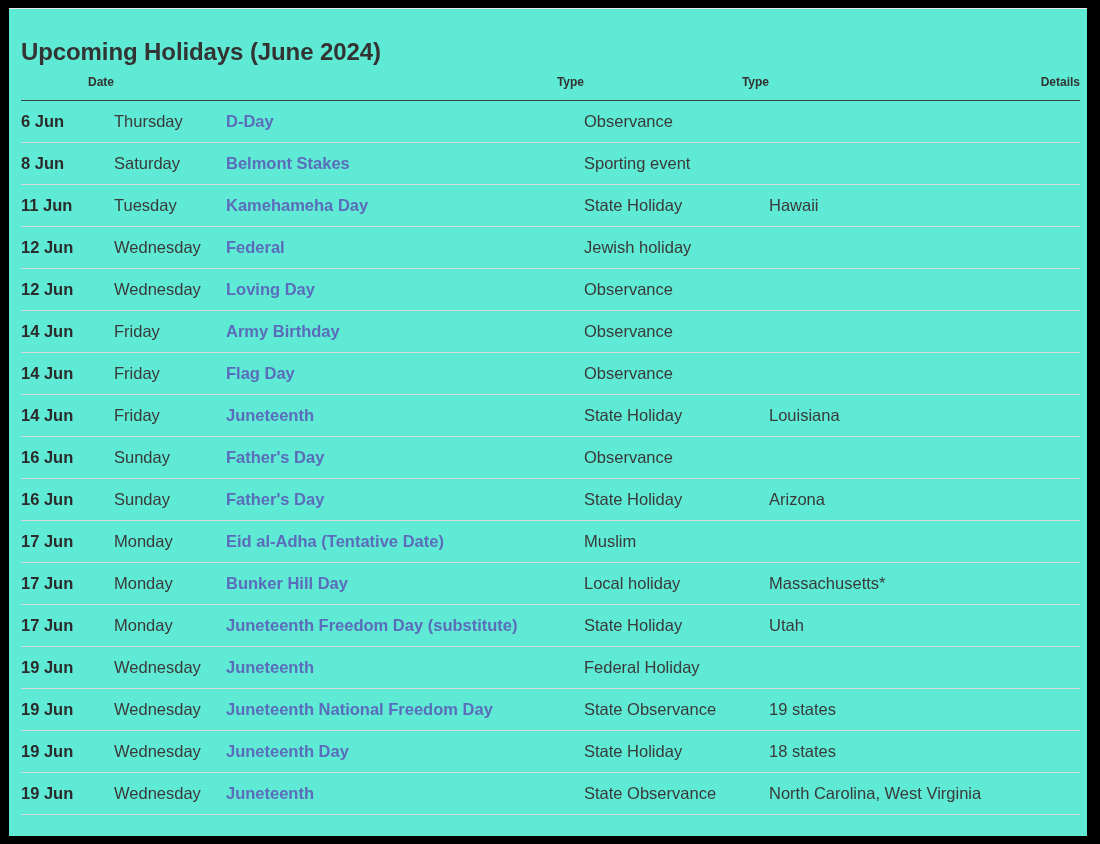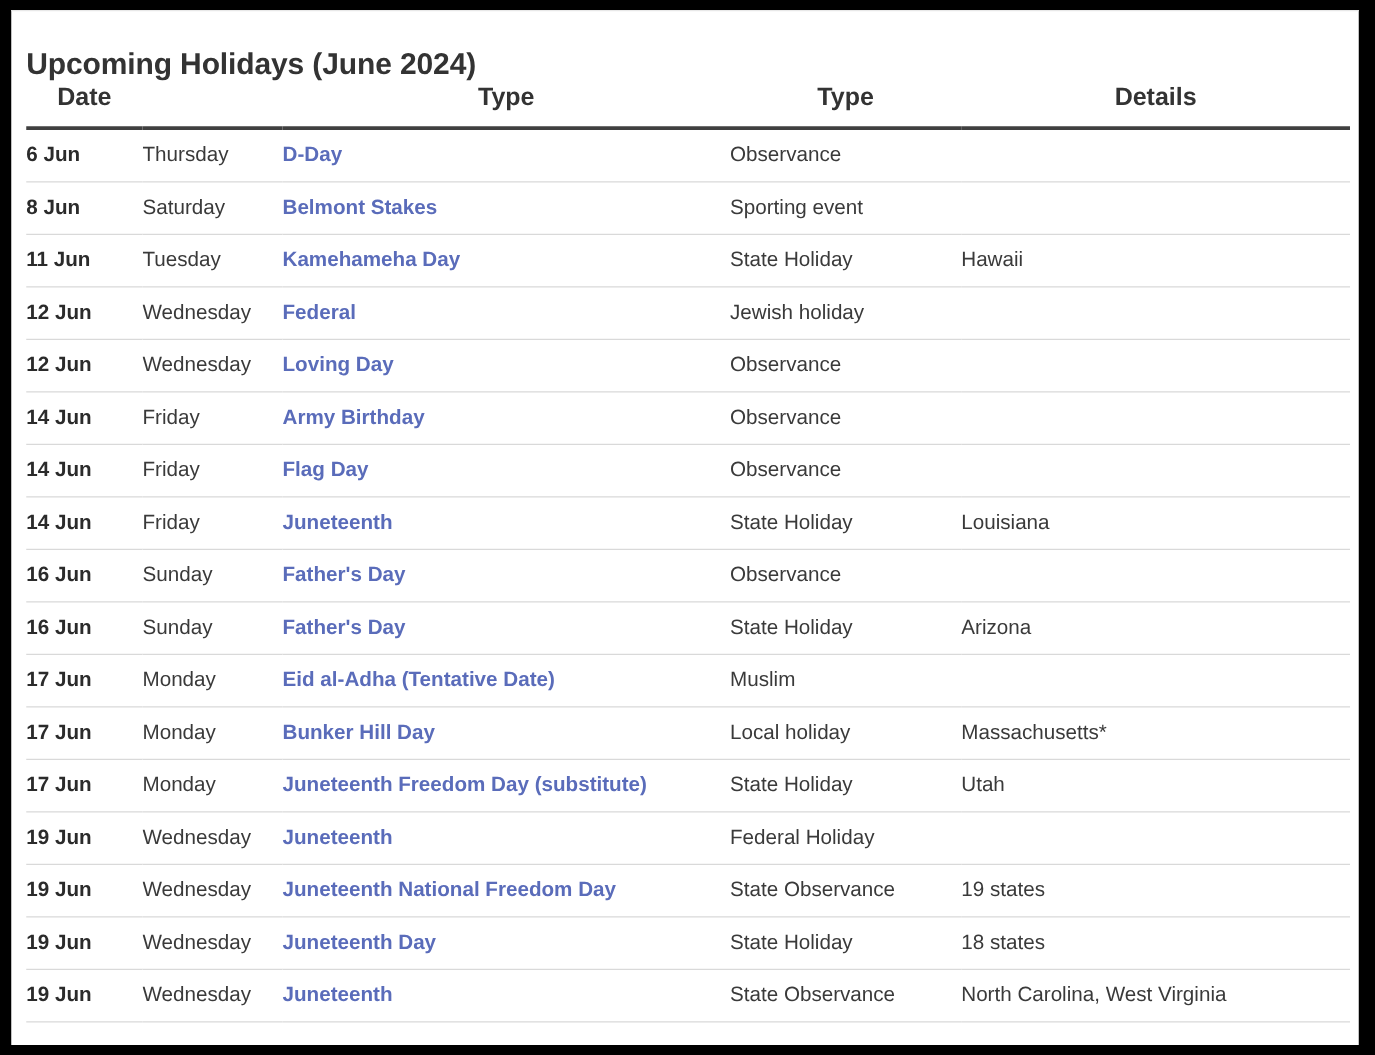--- a/index.html
+++ b/index.html
@@ -25,21 +25,21 @@
     box-sizing: border-box;
   }
 
   
   #panel {
     position: absolute;
     left: 9px;
     top: 8px;
     width: 1078px;
     height: 828px;
-    background: #ffffff;
+    background: #5eead4;
     box-sizing: border-box;
     border-top: 1px solid #e8e8e8;
     overflow: hidden;
   }
 
   #page-title {
     position: absolute;
     left: 12px;
     top: 13px;
     font-size: 24px;
@@ -59,26 +59,26 @@
     font-size: 16.5px;
   }
 
   table.holidays col.c-date    { width: 93px;  }
   table.holidays col.c-weekday { width: 112px; }
   table.holidays col.c-name    { width: 358px; }
   table.holidays col.c-type    { width: 185px; }
   table.holidays col.c-details { width: 311px; }
 
   table.holidays thead th {
-    text-align: center;
-    font-size: 20px;
+    text-align: right;
+    font-size: 12px;
     font-weight: bold;
     color: #333333;
     padding: 0 0 11px 0;
-    border-bottom: 3px solid #404040;
+    border-bottom: 1px solid #404040;
     vertical-align: bottom;
     height: 22px;
   }
 
   table.holidays tbody td {
     padding: 0;
     height: 41px;
     line-height: 41px;
     border-bottom: 1px solid #d9d9d9;
     color: #3a3a3a;

